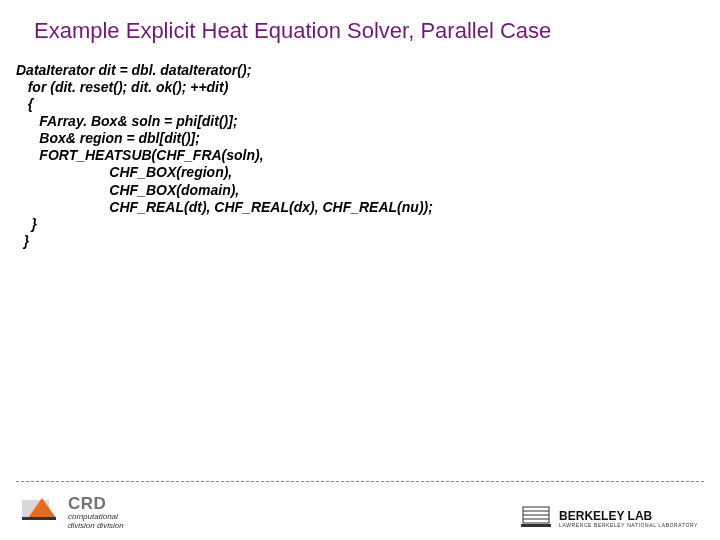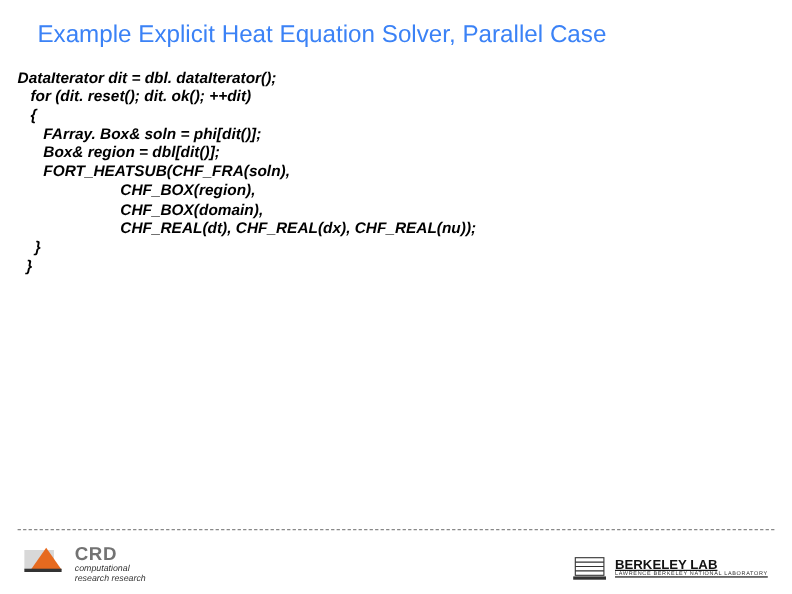--- a/index.html
+++ b/index.html
@@ -11,21 +11,21 @@
     font-family: Arial, Helvetica, sans-serif;
     position: relative;
     overflow: hidden;
   }
   .title {
     position: absolute;
     top: 18px;
     left: 34px;
     right: 20px;
     font-size: 22px;
-    color: #3b82f6;
+    color: #701a75;
     font-weight: 400;
     letter-spacing: 0px;
   }
   .code-block {
     position: absolute;
     top: 62px;
     left: 16px;
     right: 20px;
     font-size: 14px;
     line-height: 1.22;
@@ -80,23 +80,22 @@
     color: #333;
     letter-spacing: 0px;
     margin-top: 1px;
     font-style: italic;
   }
   .logo-right {
     position: absolute;
     right: 22px;
     bottom: 12px;
     display: flex;
-    align-items: center;
+    align-items: flex-end;
     gap: 8px;
-    text-decoration: underline;
   }
   .lbl-mark {
     width: 30px;
     height: 24px;
   }
   .lbl-mark svg { display: block; }
   .lbl-text {
     display: flex;
     flex-direction: column;
     line-height: 1;
@@ -139,21 +138,21 @@
     <div class="crd-mark">
       <svg width="40" height="30" viewBox="0 0 40 30">
         <rect x="0" y="6" width="27" height="18" fill="#d8d8d8"></rect>
         <path d="M6 24 L20 4 L34 24 Z" fill="#e66a1f"></path>
         <rect x="0" y="23" width="34" height="3" fill="#333"></rect>
       </svg>
     </div>
     <div class="crd-text">
       <span class="crd-big">CRD</span>
       <span class="crd-sub">computational</span>
-      <span class="crd-sub">research research</span>
+      <span class="crd-sub">division division</span>
     </div>
   </div>
 
   <div class="logo-right">
     <div class="lbl-mark">
       <svg width="30" height="24" viewBox="0 0 30 24">
         <rect x="2" y="3" width="26" height="16" fill="none" stroke="#333" stroke-width="1"></rect>
         <line x1="2" y1="7" x2="28" y2="7" stroke="#333" stroke-width="1"></line>
         <line x1="2" y1="11" x2="28" y2="11" stroke="#333" stroke-width="1"></line>
         <line x1="2" y1="15" x2="28" y2="15" stroke="#333" stroke-width="1"></line>

